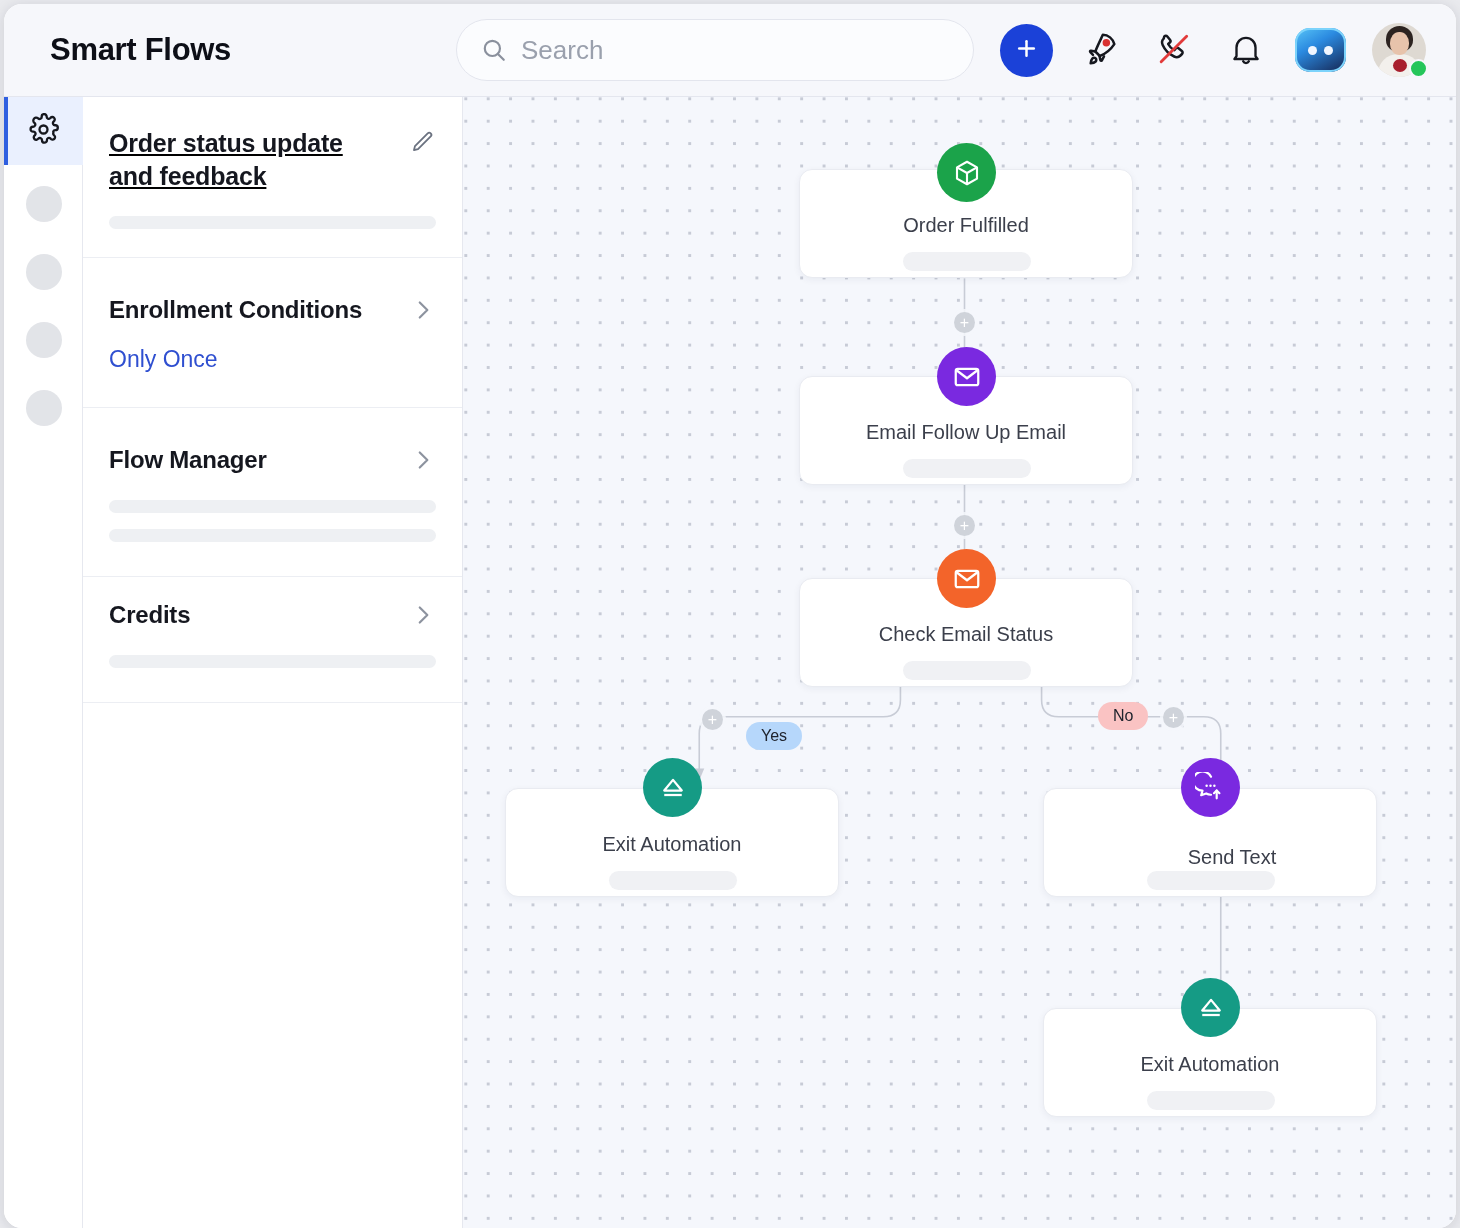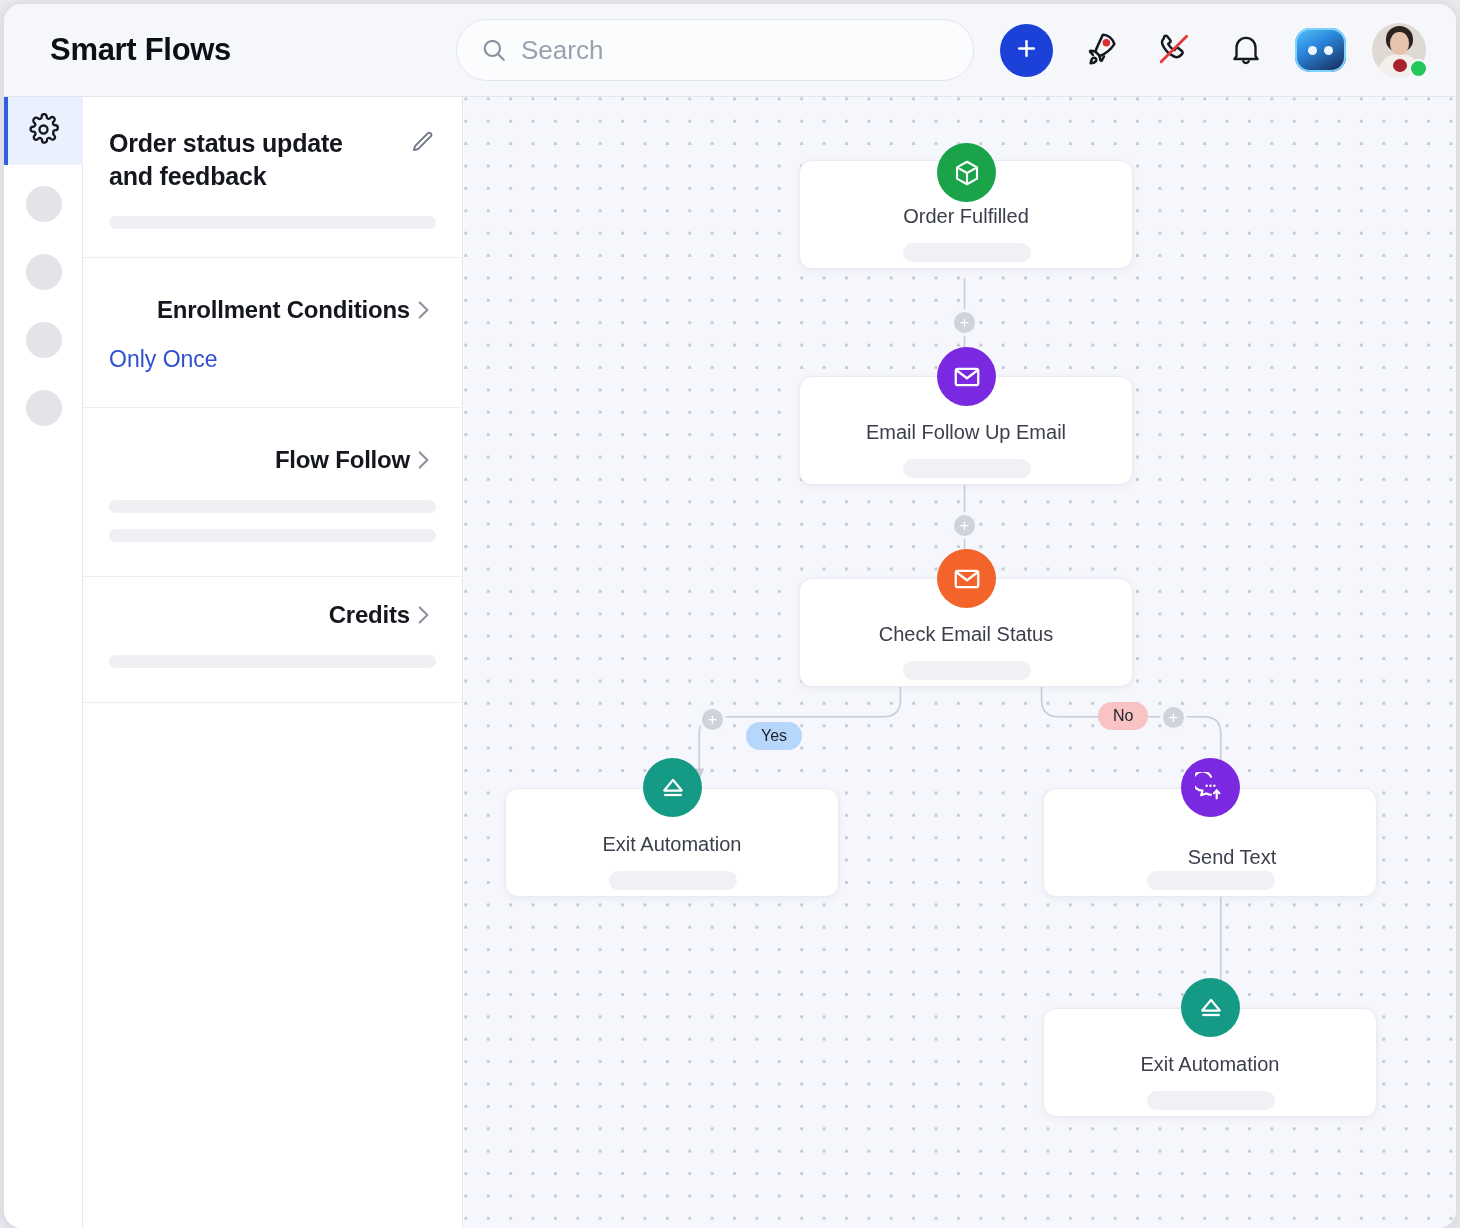--- a/index.html
+++ b/index.html
@@ -144,31 +144,31 @@
   .panel {
     width: 380px; flex: 0 0 380px;
     background: #ffffff;
     border-right: 1px solid #e6e8ef;
     overflow: hidden;
   }
   .panel-section {
     padding: 30px 26px 28px 26px;
     border-bottom: 1px solid #eceef3;
   }
-  .panel-title-row { display: flex; align-items: flex-start; gap: 26px; }
+  .panel-title-row { display: flex; align-items: flex-start; gap: 26px; text-decoration: underline; }
   .panel-title {
     font-size: 25px; font-weight: bold; color: #15171f;
     line-height: 1.33; flex: 1; letter-spacing: -0.2px;
   }
   .edit-btn { background: none; border: none; cursor: pointer; padding: 2px 0 0 0; }
   .skel {
     height: 13px; border-radius: 7px; background: #eef0f3;
     margin-top: 22px;
   }
-  .sec-head { display: flex; align-items: center; justify-content: flex-end; }
+  .sec-head { display: flex; align-items: center; justify-content: space-between; }
   .sec-title { font-size: 24px; font-weight: bold; color: #15171f; letter-spacing: -0.2px; }
   .chev { background: none; border: none; cursor: pointer; display: flex; padding: 0; }
   .sec-value {
     font-size: 23px; color: #2f4fd0; margin-top: 22px;
   }
 
   
   .canvas {
     flex: 1; position: relative; min-width: 0;
     background-color: #f5f7fc;
@@ -348,21 +348,21 @@
             <svg width="26" height="26" viewBox="0 0 24 24" fill="none" stroke="#8d939f" stroke-width="2" stroke-linecap="round" stroke-linejoin="round">
                   <polyline points="9 5 16 12 9 19"></polyline>
                 </svg>
           </button>
         </div>
         <div class="sec-value">Only Once</div>
       </div>
 
       <div class="panel-section" style="padding-top:38px;padding-bottom:34px;">
         <div class="sec-head">
-          <div class="sec-title">Flow Follow</div>
+          <div class="sec-title">Flow Manager</div>
           <button class="chev">
             <svg width="26" height="26" viewBox="0 0 24 24" fill="none" stroke="#8d939f" stroke-width="2" stroke-linecap="round" stroke-linejoin="round">
                   <polyline points="9 5 16 12 9 19"></polyline>
                 </svg>
           </button>
         </div>
         <div class="skel" style="width:100%;margin-top:26px;"></div>
         <div class="skel" style="width:100%;margin-top:16px;"></div>
       </div>
 
@@ -395,21 +395,21 @@
         <g fill="#c8ccd6">
           <polygon points="236,686 231,674 241,674"></polygon>
           <polygon points="757,686 752,674 762,674"></polygon>
         </g>
         <g stroke="#c8ccd6" stroke-width="1.6" fill="none">
 
           <path d="M757 799 L757 898"></path>
         </g>
       </svg>
 
-      <div class="node" style="left:336px;top:63px;width:334px;height:109px;">
+      <div class="node" style="left:336px;top:72px;width:334px;height:109px;">
         <div class="node-label" style="top:44px;">Order Fulfilled</div>
         <div class="node-skel" style="left:103px;top:82px;width:128px;"></div>
       </div>
       <div class="node-ico" style="left:474px;top:46px;width:59px;height:59px;background:#1ba34a;">
         <svg width="30" height="30" viewBox="0 0 24 24" fill="none" stroke="#ffffff" stroke-width="1.7" stroke-linejoin="round">
           <path d="M12 3l8 4.5v9L12 21l-8-4.5v-9L12 3z"></path>
           <path d="M4 7.5l8 4.5 8-4.5"></path>
               <path d="M12 12v9"></path>
         </svg>
       </div>

